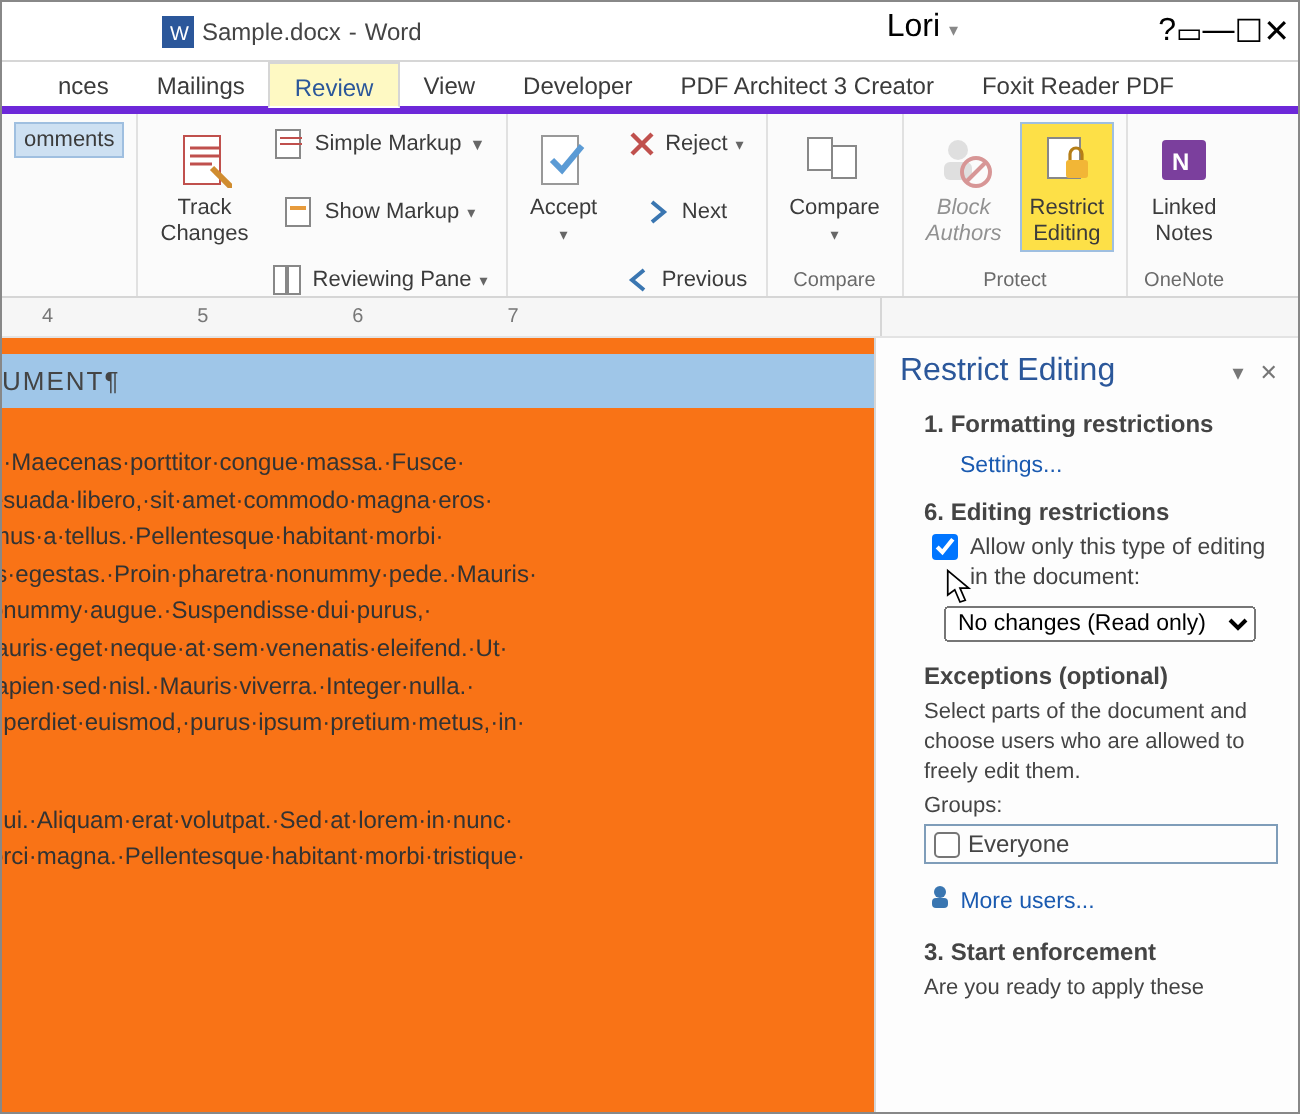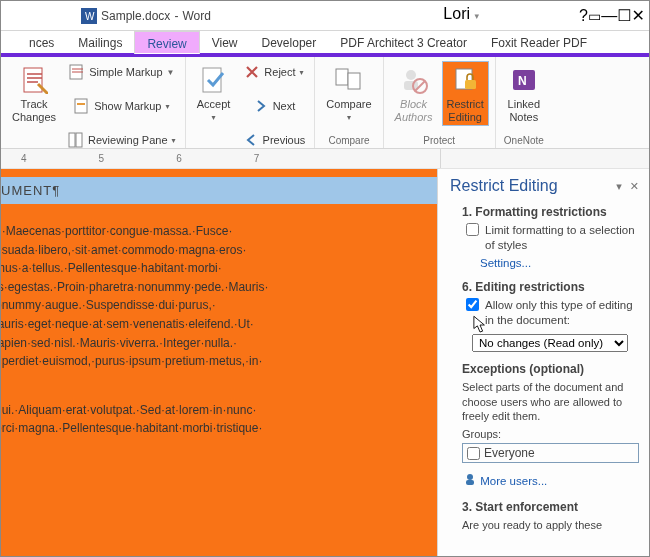--- a/index.html
+++ b/index.html
@@ -5,30 +5,30 @@
 * { box-sizing: border-box; margin: 0; padding: 0; font-family: "Segoe UI", Tahoma, sans-serif; }
 body { width: 650px; height: 557px; background: #fff; overflow: hidden; position: relative; border: 1px solid #888; }
 
 
 .titlebar { height: 30px; background: #fff; display: flex; align-items: center; justify-content: space-between; padding: 0 4px 0 80px; border-bottom: 1px solid #d6d6d6; }
 .titlebar .title { font-size: 12px; color: #444; display: flex; align-items: center; gap: 4px; }
 
 
 .ribbon-tabs { height: 26px; display: flex; border-bottom: 4px solid #6d28d9; padding-left: 16px; }
 .ribbon-tabs .tab { font-size: 12px; color: #3b3b3b; padding: 5px 12px 4px; cursor: default; }
-.ribbon-tabs .tab.active { color: #2b579a; border: 1px solid #d6d6d6; border-bottom: 1px solid #fff; background: #f0abfc; margin-bottom: -1px; }
+.ribbon-tabs .tab.active { color: #2b579a; border: 1px solid #d6d6d6; border-bottom: 1px solid #fff; background: #fef9c3; margin-bottom: -1px; }
 
 
 .ribbon { height: 92px; background: #fbfbfb; border-bottom: 1px solid #d6d6d6; display: flex; }
 .ribbon .group { border-right: 1px solid #e1e1e1; display: flex; flex-direction: column; justify-content: space-between; padding: 4px 6px 2px; }
 .ribbon .group .row { display: flex; align-items: flex-start; gap: 4px; }
 .ribbon .group .glabel { font-size: 10px; color: #6a6a6a; text-align: center; margin-top: 2px; }
 .bigbtn { display: flex; flex-direction: column; align-items: center; justify-content: flex-start; gap: 2px; padding: 2px 4px; font-size: 11px; color: #3b3b3b; min-width: 44px; text-align: center; line-height: 1.15; border: 1px solid transparent; }
 .bigbtn .ico { width: 32px; height: 32px; display: flex; align-items: center; justify-content: center; }
-.bigbtn.sel { background: #f97316; border: 1px solid #9fbfe0; }
+.bigbtn.sel { background: #fde047; border: 1px solid #9fbfe0; }
 .smitem { display: flex; align-items: center; gap: 4px; font-size: 11px; color: #3b3b3b; height: 22px; padding: 0 3px; white-space: nowrap; }
 .smitem .si { width: 16px; height: 16px; display: flex; align-items: center; justify-content: center; }
 .hl { background: #cde0f2; border: 1px solid #9fbfe0; }
 
 .stackcol { display: flex; flex-direction: column; gap: 12px; align-items: center; }
 
 
 .ruler { height: 20px; background: #f6f6f6; border-bottom: 1px solid #e3e3e3; display: flex; align-items: center; padding-left: 20px; font-size: 10px; color: #777; gap: 72px; position: relative; }
 .ruler::after { content:""; position:absolute; right:208px; top:0; bottom:0; width:1px; background:#d6d6d6; }
 
@@ -88,20 +88,28 @@
   <div class="tab">Mailings</div>
   <div class="tab active">Review</div>
   <div class="tab">View</div>
   <div class="tab">Developer</div>
   <div class="tab">PDF Architect 3 Creator</div>
   <div class="tab">Foxit Reader PDF</div>
 </div>
 
 <div class="ribbon">
 
+  <div class="group" style="min-width:40px;">
+    <div class="row">
+      <div class="smitem hl" style="height:auto; padding:2px 4px;">
+        <span>omments</span>
+      </div>
+    </div>
+    <div class="glabel">&nbsp;</div>
+  </div>
 
   <div class="group">
     <div class="row">
       <div class="bigbtn">
         <span class="ico">
           <svg width="28" height="28">
               <rect x="4" y="2" width="18" height="24" fill="#fff" stroke="#c0504d"></rect>
               <path d="M7 8 L22 8 M7 12 L22 12 M7 16 L18 16" stroke="#c0504d" stroke-width="1.4"></path>
               <path d="M18 18 L28 28" stroke="#d08c2f" stroke-width="3"></path>
             </svg>
@@ -280,24 +288,20 @@
     <div class="sphead">
       <span>Restrict Editing</span>
       <span class="cls">
         <span>▾</span>
         <span>✕</span>
       </span>
     </div>
 
     <div class="sec">
       <div class="secttl">1. Formatting restrictions</div>
-      <label class="chk">
-        <input type="checkbox" style="">
-        <span>Limit formatting to a selection of styles</span>
-      </label>
       <a class="link">Settings...</a>
     </div>
 
     <div class="sec" style="position:relative;">
       <div class="secttl">6. Editing restrictions</div>
       <label class="chk">
         <input type="checkbox" checked="" style="">
         <span>Allow only this type of editing in the document:</span>
       </label>
       <svg class="cursor" style="left:11px; top:35px;" viewBox="0 0 16 22">

